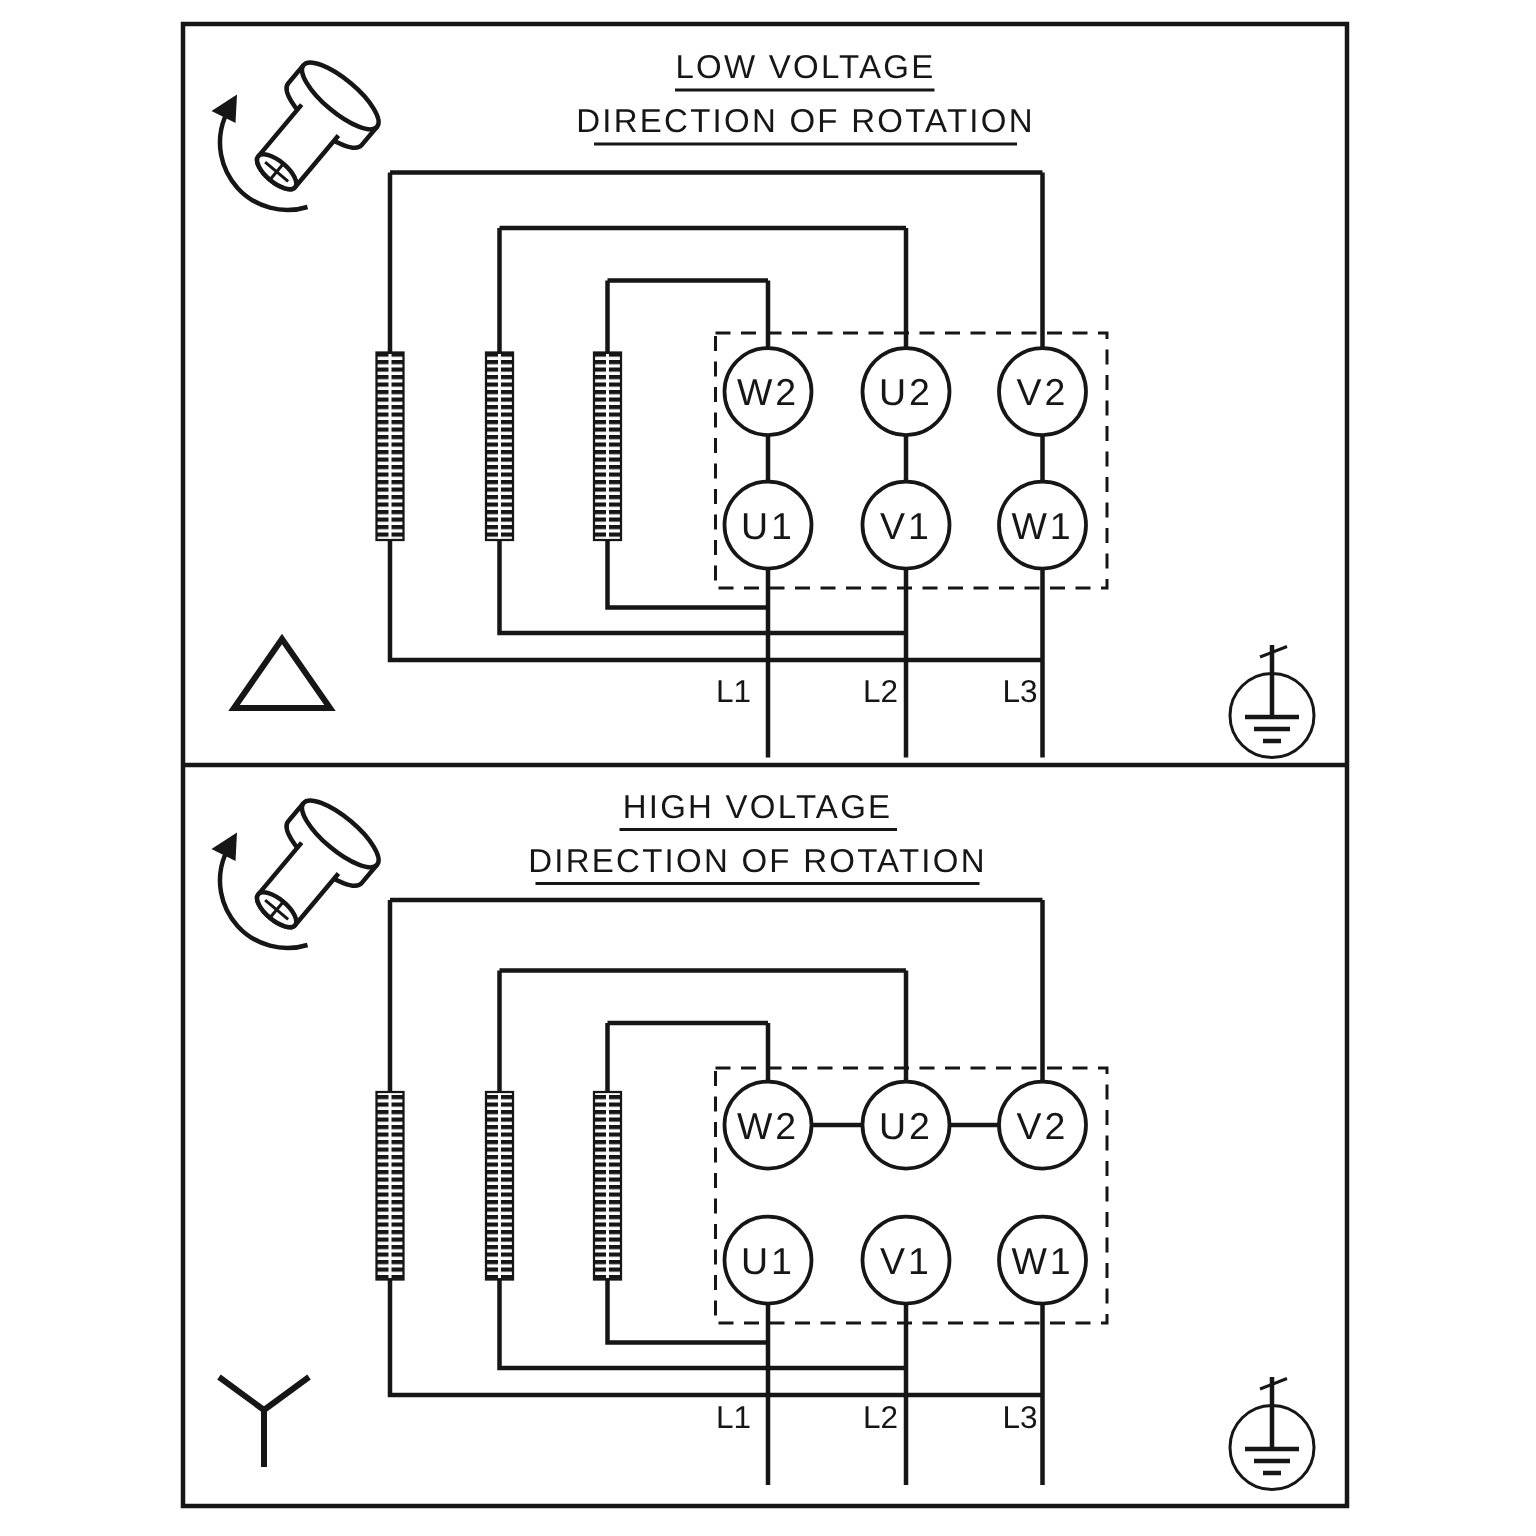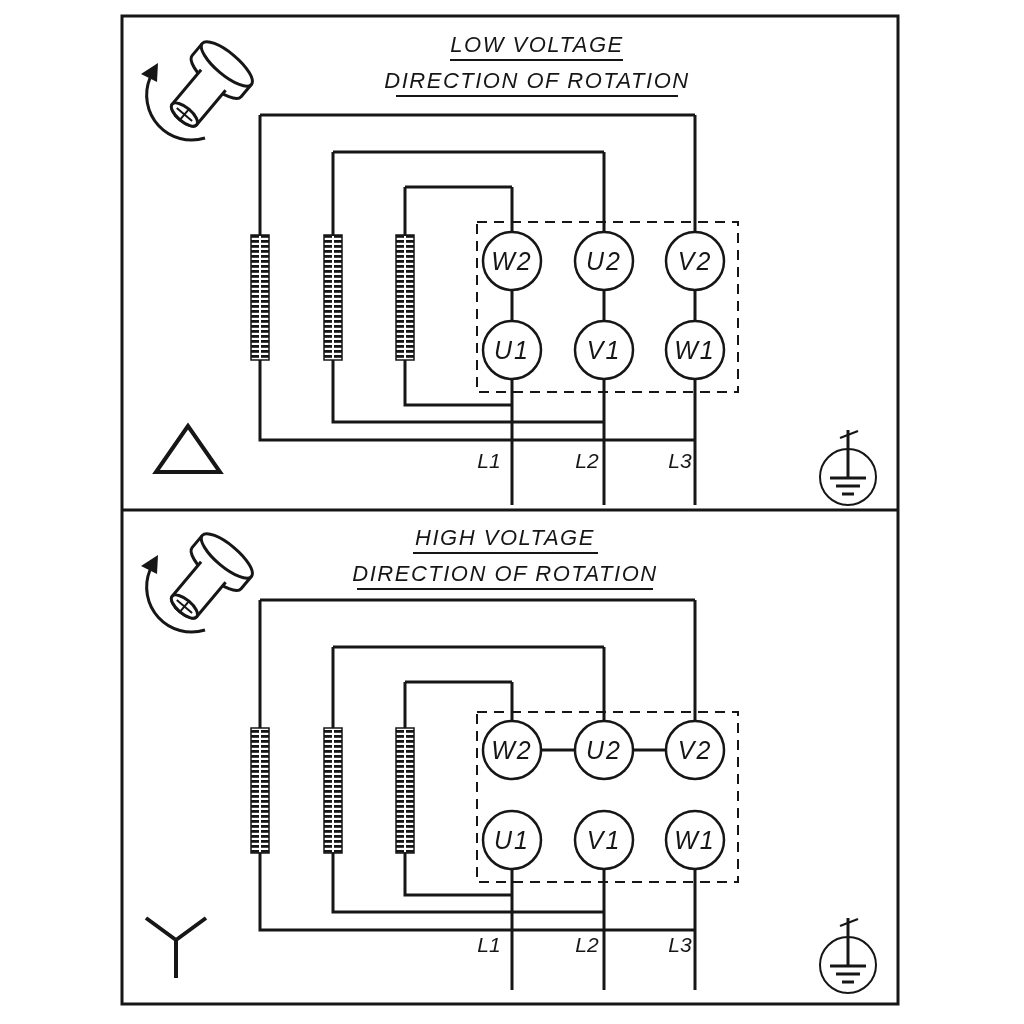--- a/index.html
+++ b/index.html
@@ -1,16 +1,16 @@
 <!DOCTYPE html>
 <html><head>
 <meta charset="utf-8">
 <style>
   html,body{margin:0;padding:0;background:#ffffff;}
-  .page{width:1024px;height:1024px;position:relative;background:#ffffff;overflow:hidden;font-style:italic;}
+  .page{width:1024px;height:1024px;position:relative;background:#ffffff;overflow:hidden;}
   svg{display:block;}
   svg text{font-family:"Liberation Sans","DejaVu Sans",sans-serif;fill:#161616;}
   .title{font-size:22px;letter-spacing:1.5px;text-anchor:middle;}
   .tlabel{font-size:25px;letter-spacing:2px;text-anchor:middle;}
   .llabel{font-size:21px;text-anchor:middle;}
   .wire{stroke:#161616;stroke-width:3;fill:none;}
   .thin{stroke:#161616;stroke-width:2;fill:none;}
   .sym{stroke:#161616;stroke-width:4;fill:none;}
   .term-circle{fill:#ffffff;stroke:#161616;stroke-width:2.5;}
   .dashed{fill:none;stroke:#161616;stroke-width:2;stroke-dasharray:10 7;}

